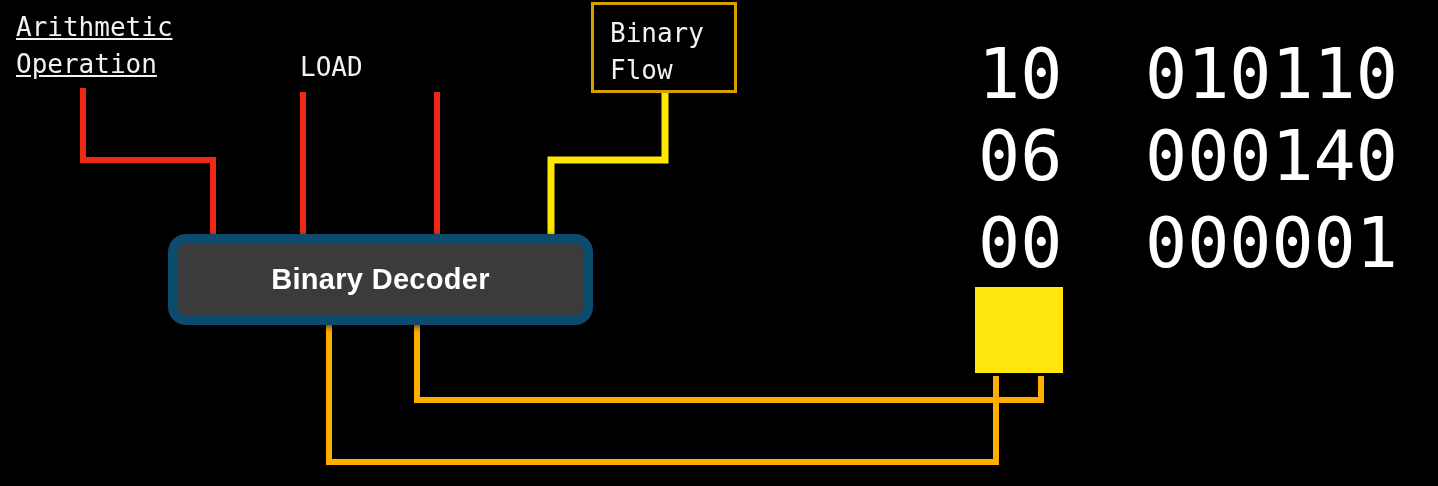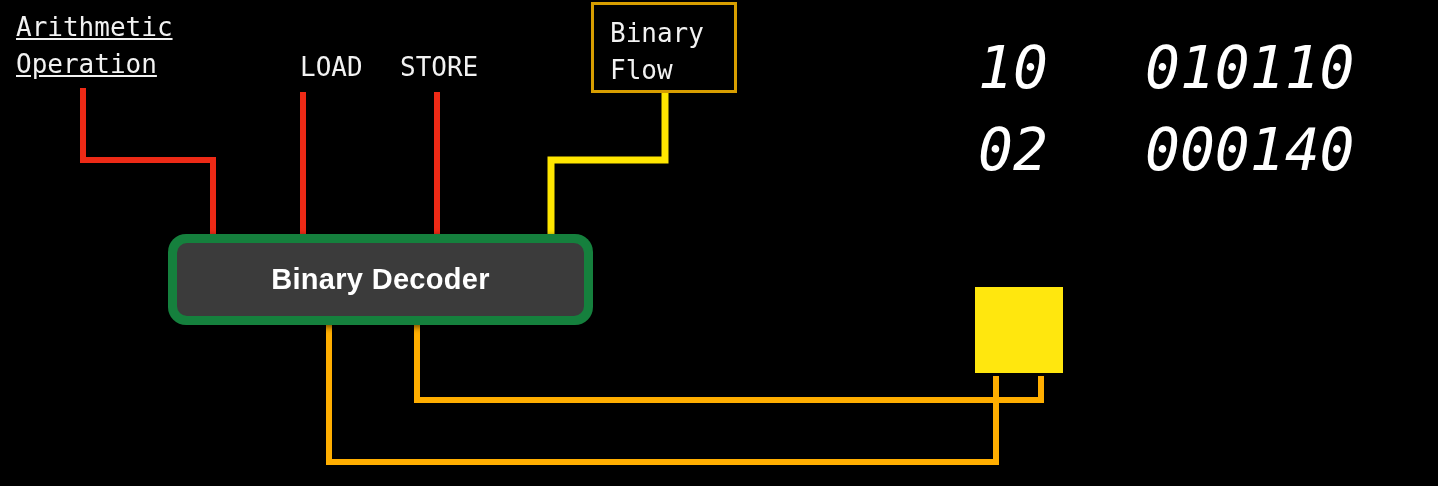--- a/index.html
+++ b/index.html
@@ -31,21 +31,21 @@
     position:absolute;left:16px;top:10px;
   }
   .wires{
     position:absolute;left:0;top:0;z-index:1;
   }
   .decoder{
     position:absolute;
     left:168px;top:234px;
     width:425px;height:91px;
     box-sizing:border-box;
-    background:#15803d;
+    background:#0c4a6e;
     border-radius:18px;
     padding:9px;
     z-index:2;
     box-shadow:0 2px 6px rgba(0,0,0,0.6);
   }
   .decoder-inner{
     width:100%;height:100%;
     box-sizing:border-box;
     background:#3b3b3b;
     border-radius:10px;
@@ -62,25 +62,24 @@
     position:absolute;
     left:975px;top:287px;
     width:88px;height:86px;
     background:#ffe70e;
     z-index:2;
   }
   .bitrow{
     position:absolute;
     left:978px;
     color:#ffffff;
-    font-size:58px;
+    font-size:70px;
     line-height:1;
     white-space:nowrap;
     z-index:3;
-    font-style:italic;
   }
   .bitrow .code{
     display:inline-block;
     width:167px;
   }
   .bitrow.highlighted .code{
     color:#141400;
   }
   .row-0{top:39px;}
   .row-1{top:121px;}
@@ -102,35 +101,37 @@
 
     <polyline points="417,320 417,400 1041,400 1041,376" fill="none" stroke="#ffae00" stroke-width="6"></polyline>
     <polyline points="329,320 329,462 996,462 996,376" fill="none" stroke="#ffae00" stroke-width="6"></polyline>
   </svg>
 
   <div class="mono-label" style="left:16px;top:9px;text-decoration:underline;">Arithmetic
 Operation</div>
 
   <div class="mono-label" style="left:268px;top:49px;margin-left:32px;">LOAD</div>
 
-  <div class="mono-label" style="left:400px;top:49px;">STORE</div>
 
   <div class="cf-box">
     <div class="mono-label">Binary
 Flow</div>
   </div>
 
   <div class="decoder">
     <div class="decoder-inner">
       <span class="decoder-label">Binary Decoder</span>
     </div>
   </div>
 
   <div class="highlight-rect"></div>
 
   <div class="bitrow row-0">
     <span class="code">10</span><span class="bits">010110</span>
   </div>
   <div class="bitrow row-1">
-    <span class="code">02</span><span class="bits">000140</span>
+    <span class="code">06</span><span class="bits">000140</span>
+  </div>
+  <div class="bitrow row-2">
+    <span class="code">00</span><span class="bits">000001</span>
   </div>
 
 </div>
 
 </body></html>

